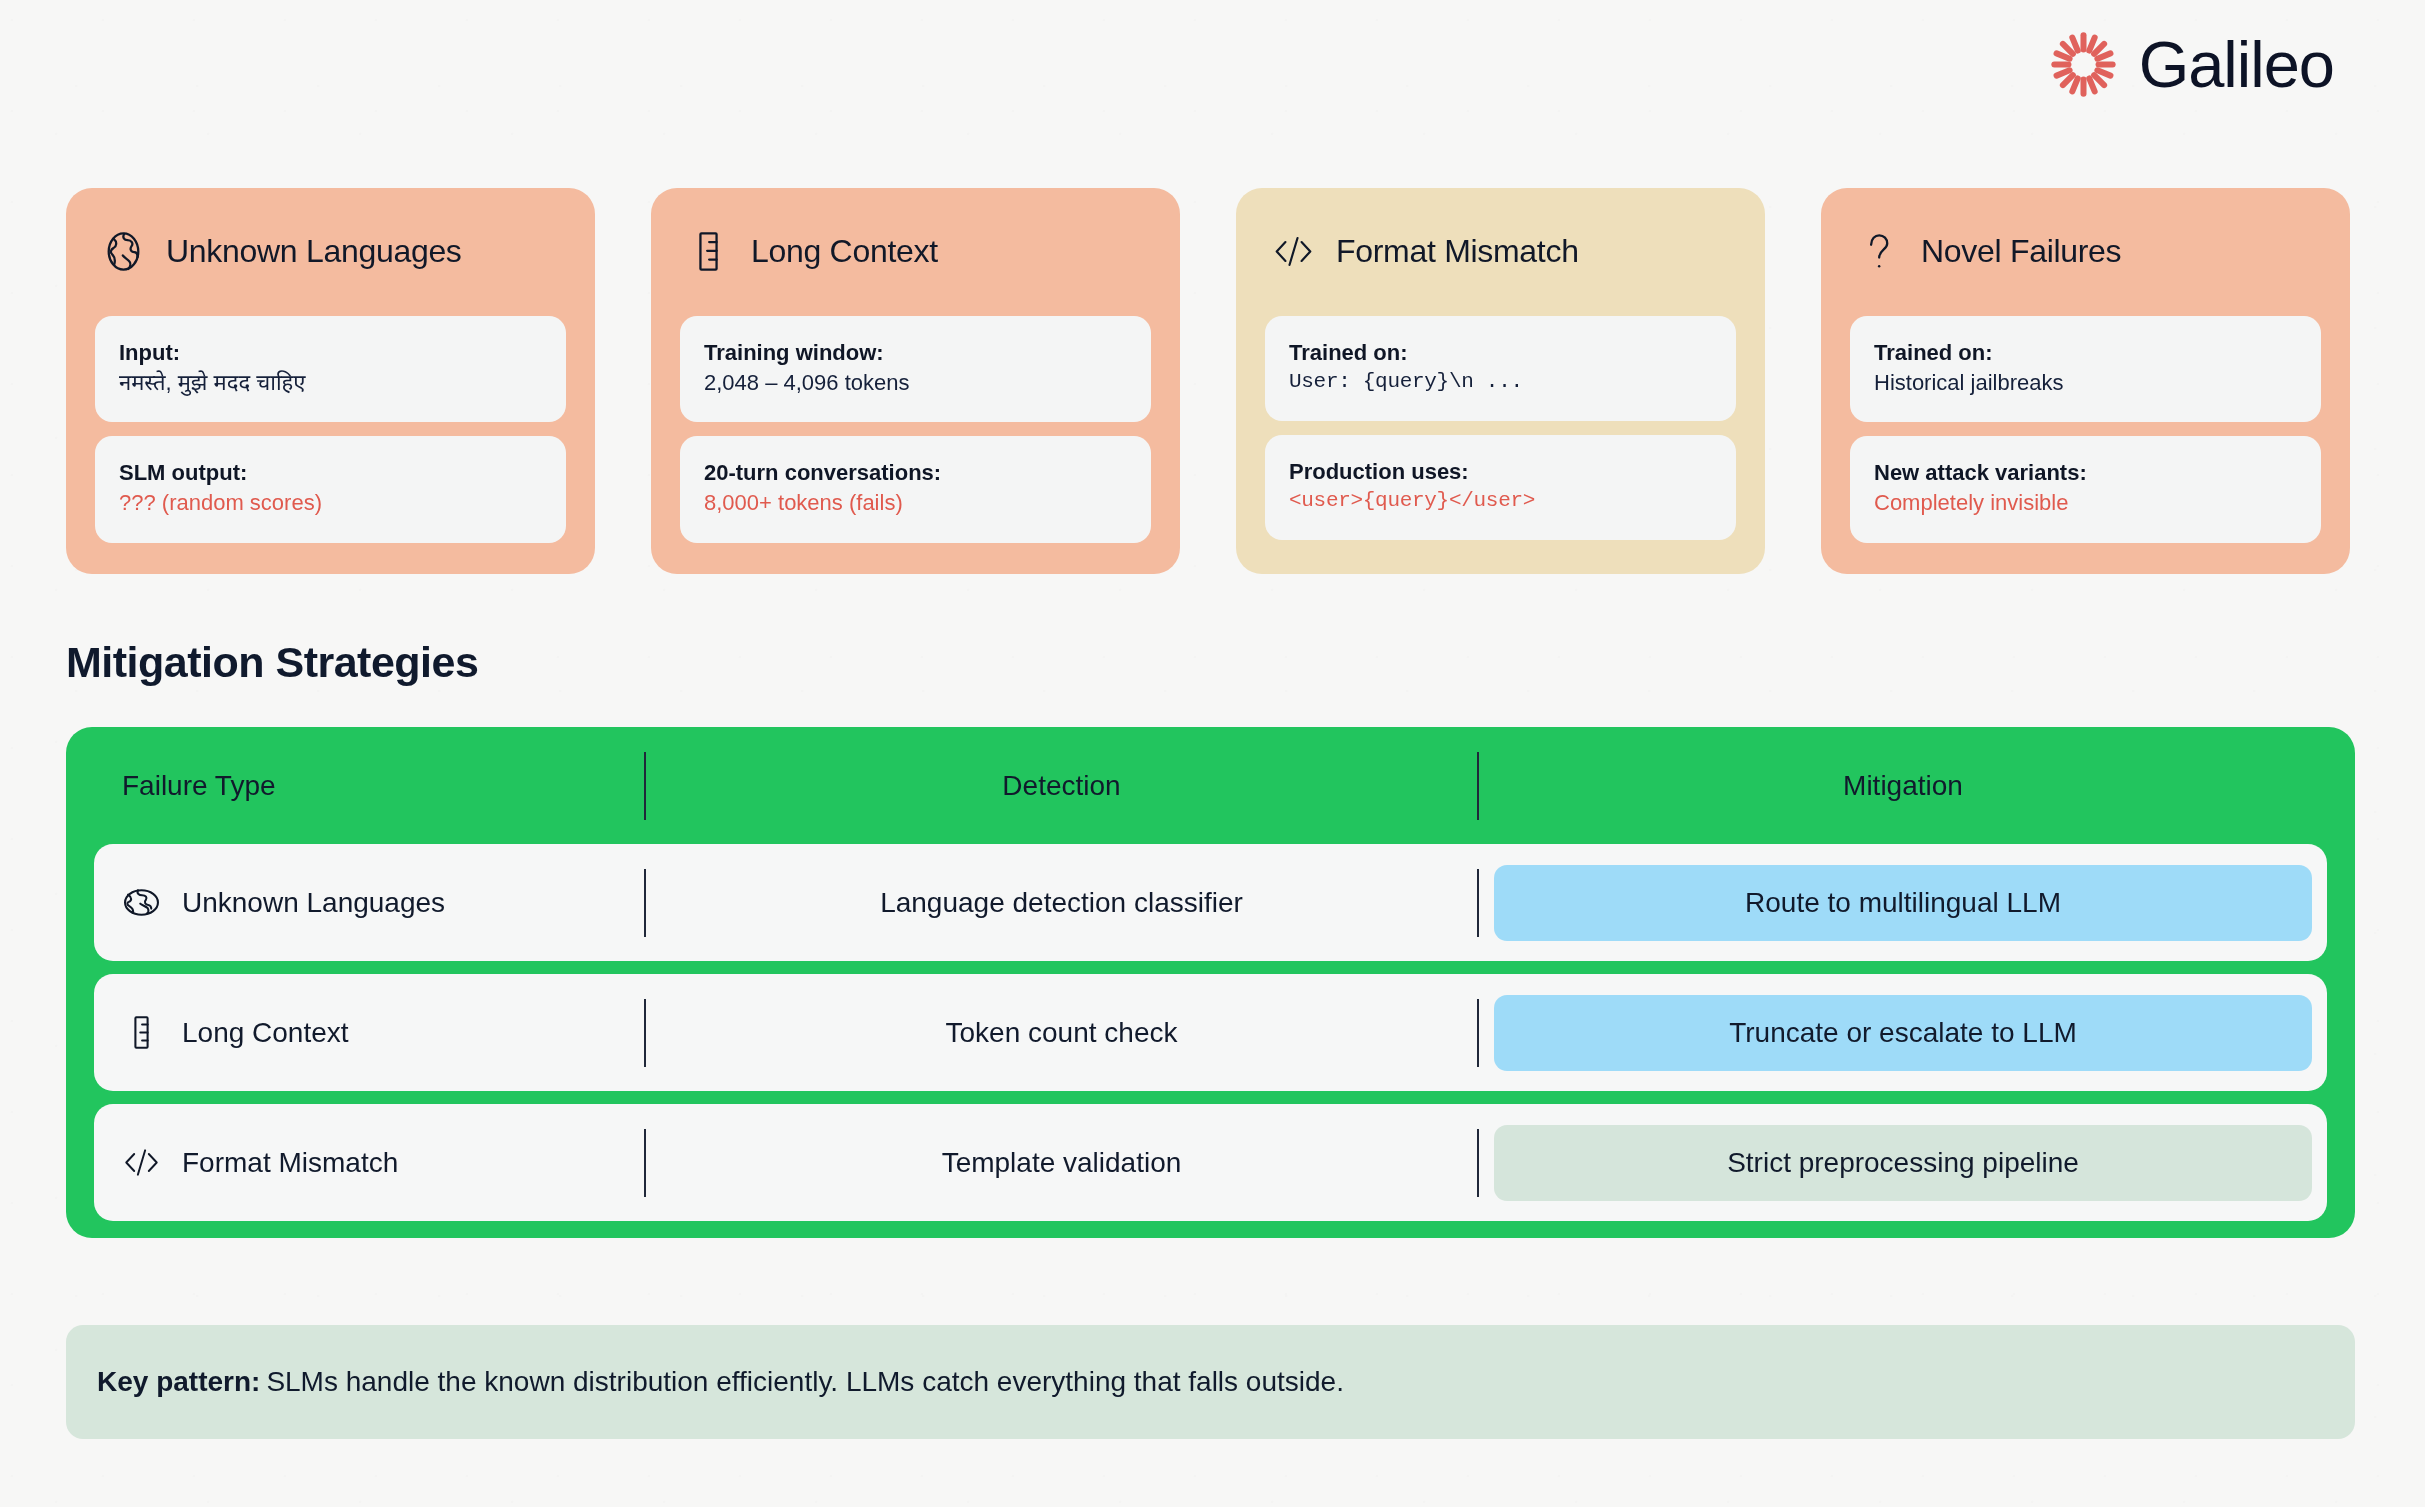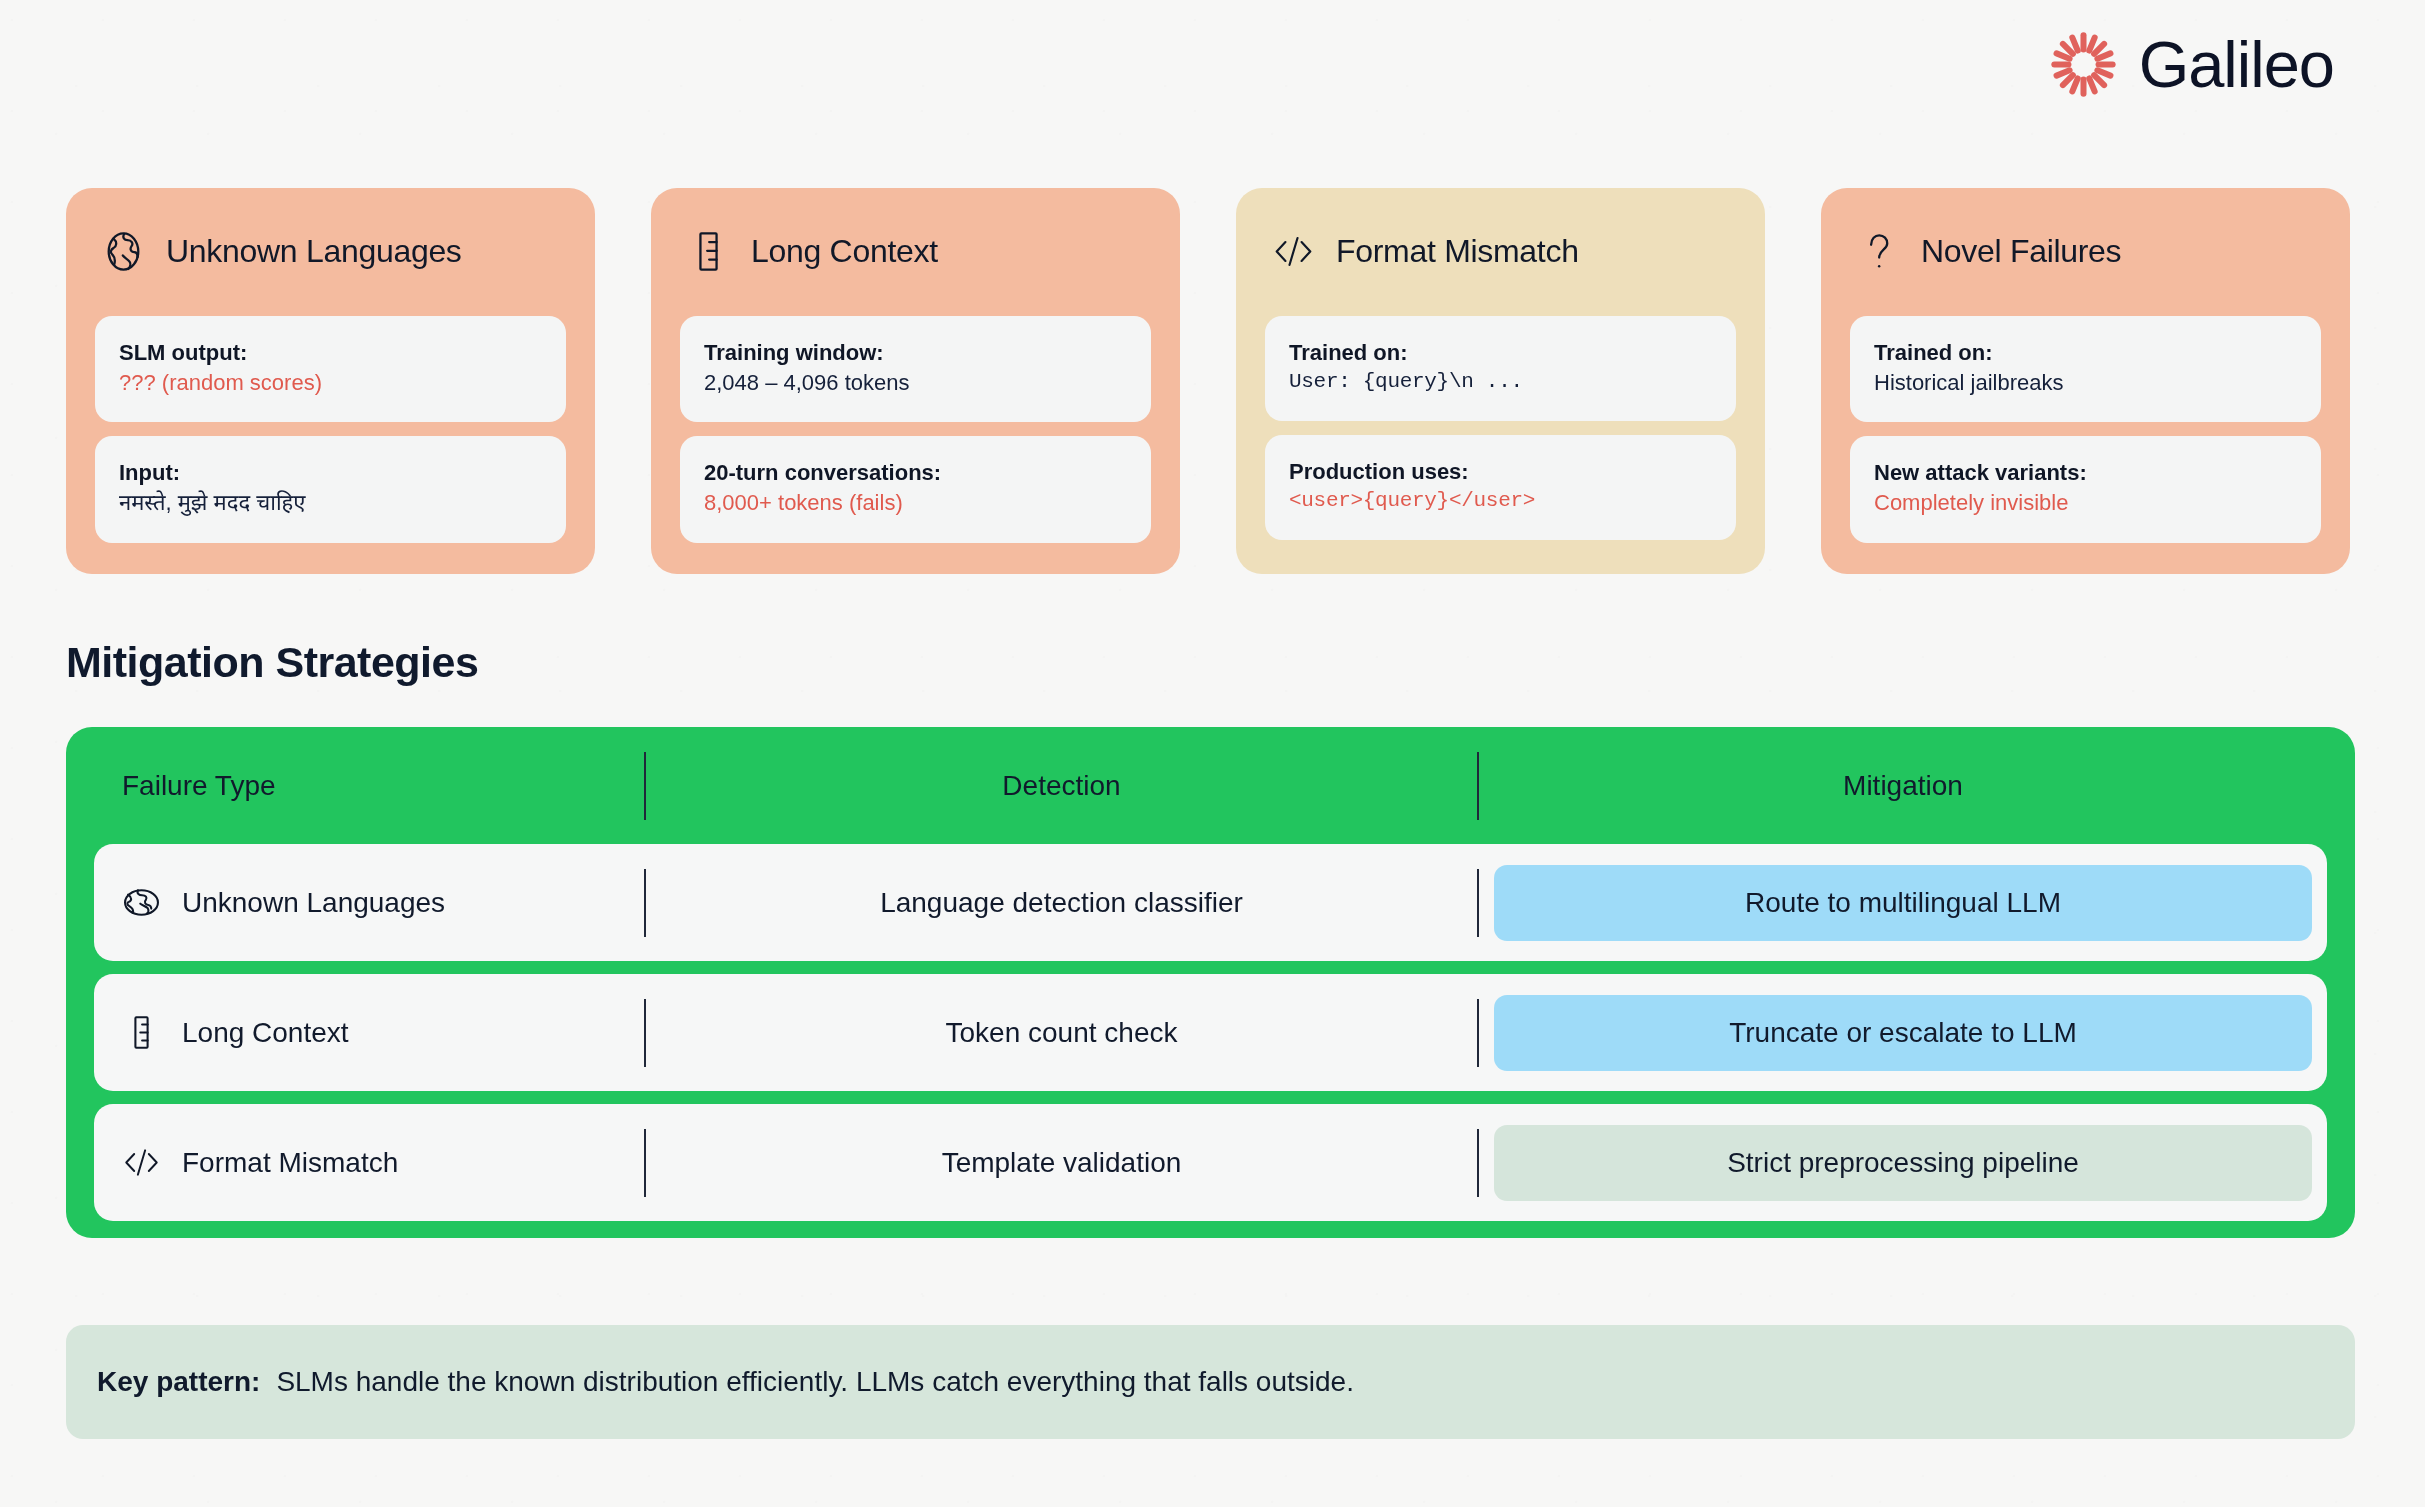--- a/index.html
+++ b/index.html
@@ -129,21 +129,21 @@
   
   .keybar {
     position: absolute;
     top: 1325px; left: 66px;
     width: 2289px;
     height: 114px;
     background: #d6e6db;
     border-radius: 17px;
     display: flex; align-items: center;
     padding-left: 31px;
-    gap: 16px;
+    gap: 6px;
   }
   .keybar .kb-label { font-size: 28px; font-weight: 700; color: #101a2c; }
   .keybar .kb-text  { font-size: 28px; font-weight: 400; color: #101a2c; }
 </style>
 </head>
 <body>
 
 <div class="logo-wrap">
   <span class="logo-mark">
     <svg viewBox="0 0 100 100" width="67" height="67" aria-hidden="true">
@@ -178,26 +178,26 @@
         <svg viewBox="0 0 64 64" width="43" height="43" fill="none" stroke="#101828" stroke-width="3.4" stroke-linecap="round" stroke-linejoin="round">
           <ellipse cx="32" cy="32" rx="22" ry="27"></ellipse>
           <path d="M17 13 C23 18, 22 24, 17 27 C13 29, 12 33, 15 36 C19 40, 20 46, 18 52"></path>
           <path d="M33 6 C30 11, 33 15, 38 15 C44 15, 47 20, 44 24 C41 28, 43 33, 48 33 C51 33, 53 36, 53 40"></path>
           <path d="M31 38 C34 42, 38 43, 41 47 C43 50, 42 55, 39 58"></path>
         </svg>
       </span>
       <span class="card-title">Unknown Languages</span>
     </div>
     <div class="subbox">
+      <div class="sb-label">Input:</div>
+      <div class="sb-value">नमस्ते, मुझे मदद चाहिए</div>
+    </div>
+    <div class="subbox">
       <div class="sb-label">SLM output:</div>
       <div class="sb-value red">??? (random scores)</div>
-    </div>
-    <div class="subbox">
-      <div class="sb-label">Input:</div>
-      <div class="sb-value">नमस्ते, मुझे मदद चाहिए</div>
     </div>
   </div>
 
   <div class="card salmon">
     <div class="card-head">
       <span class="ico">
         <svg viewBox="0 0 64 64" width="43" height="43" fill="none" stroke="#101828" stroke-width="3.4" stroke-linecap="round" stroke-linejoin="round">
           <rect x="20" y="5" width="24" height="54" rx="1.5"></rect>
           <line x1="44" y1="18" x2="33" y2="18"></line>
           <line x1="44" y1="31" x2="30" y2="31"></line>

